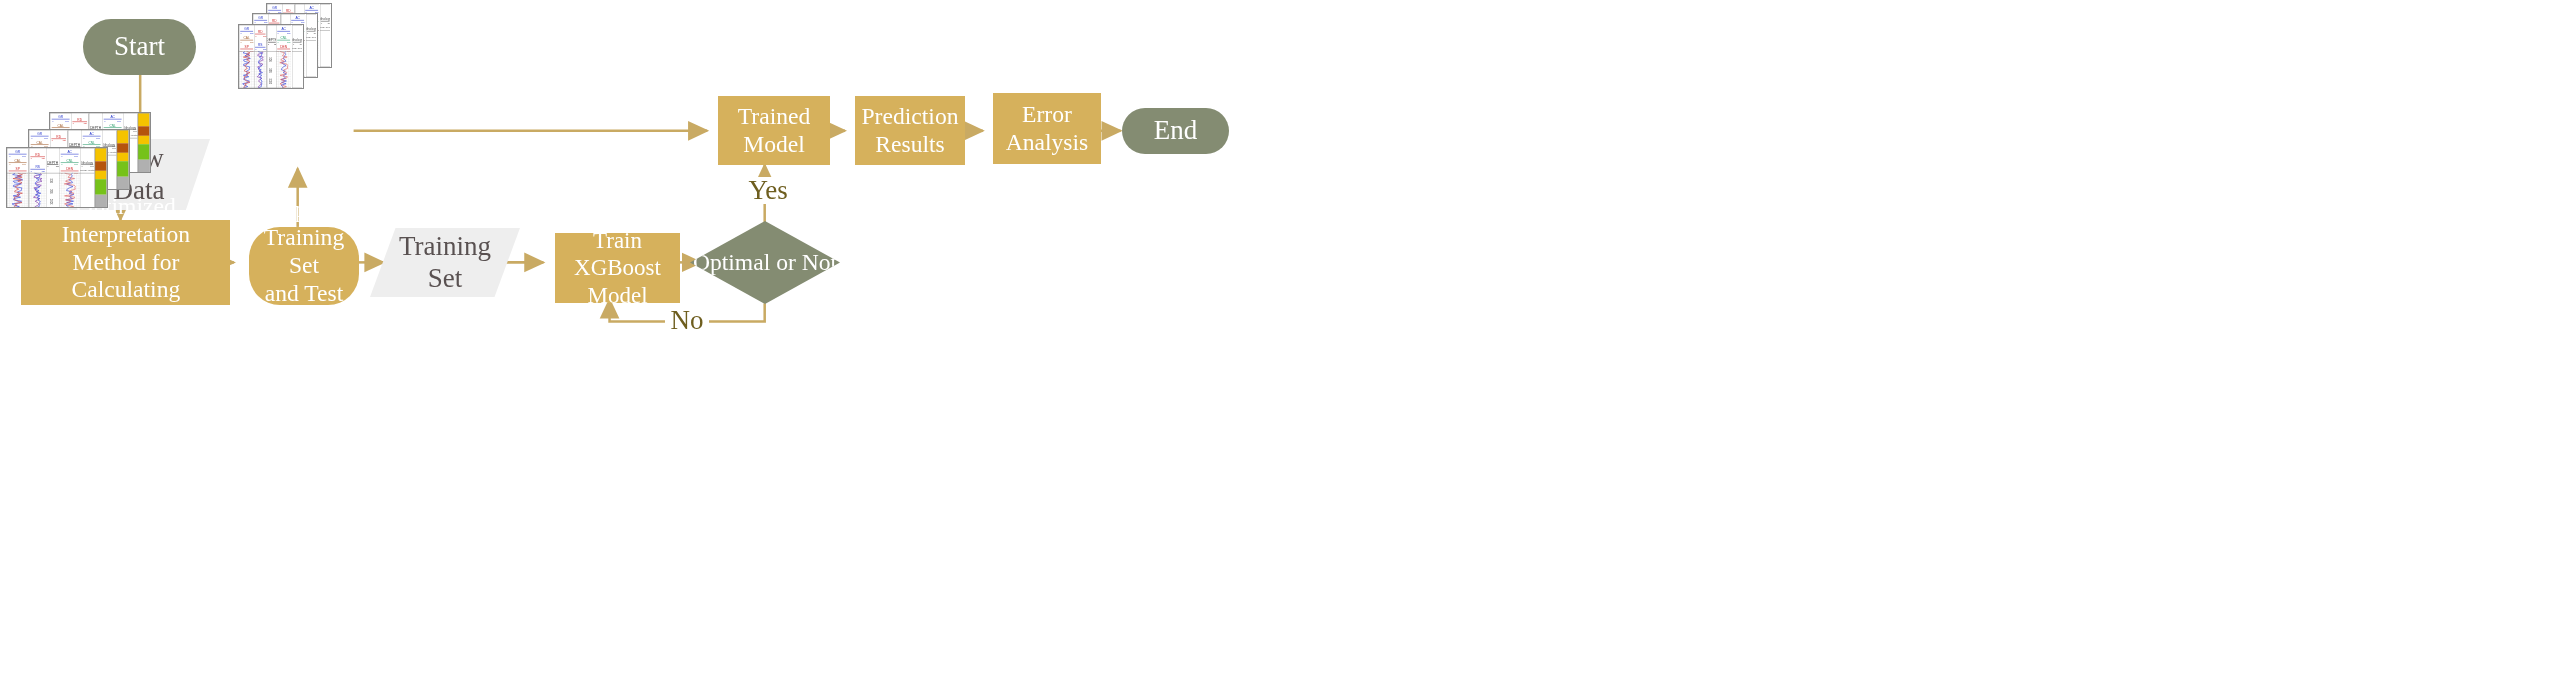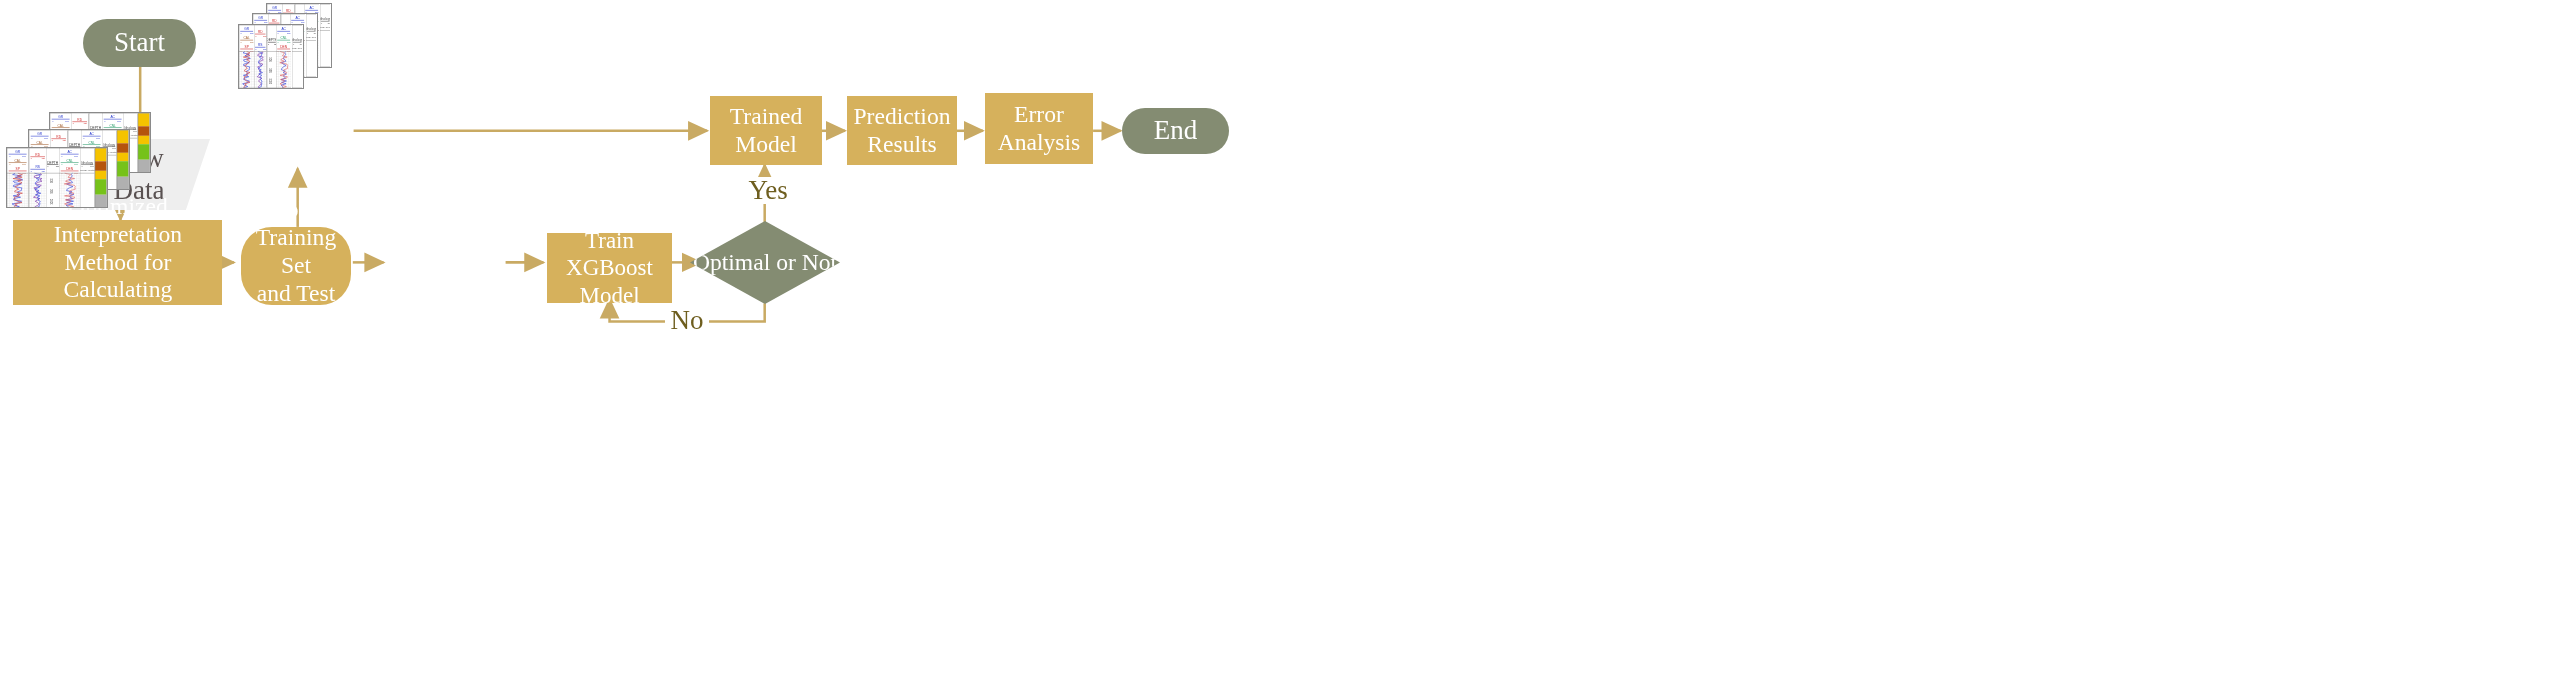--- a/index.html
+++ b/index.html
@@ -6,21 +6,21 @@
   body{
     font-family:"Liberation Serif","DejaVu Serif",serif;
     width:2576px;height:691px;position:relative;overflow:hidden;
   }
   #stage{position:absolute;left:0;top:0;width:2576px;height:691px;}
   #edges{position:absolute;left:0;top:0;width:2576px;height:691px;}
 
   .node{position:absolute;box-sizing:border-box;display:flex;
         align-items:center;justify-content:center;text-align:center;
         line-height:1.18;}
-  .proc{background:#d6b15c;color:#ffffff;}
+  .proc{background:#d6b15c;color:#ffffff;margin-left:8px;}
   .term{background:#848c72;color:#ffffff;border-radius:787px;}
   .io{background:#eeeeee;color:#595151;}
   .dec{background:#848c72;color:#ffffff;
        clip-path:polygon(50% 0%,100% 50%,50% 100%,0% 50%);}
   .io-shape{clip-path:polygon(17% 0%,100% 0%,83% 100%,0% 100%);}
 
   .edge-label{position:absolute;color:#6e5e1f;background:#ffffff;
     font-size:27px;padding:0 5.5px;line-height:1;white-space:nowrap;text-align:center;}
 
   
@@ -62,21 +62,21 @@
       <path d="M1043,166 L1073,166"></path>
 
       <path d="M1215,166 L1248,166"></path>
 
       <path d="M1388,166 L1423,166"></path>
 
       <path d="M971,385 L971,408 L774,408 L774,380"></path>
     </g>
   </svg>
 
-  <div class="node term" style="left:83px;top:19px;width:113px;height:48px;font-size:27px;">
+  <div class="node term" style="left:83px;top:19px;width:113px;height:56px;font-size:27px;">
     <span>Start</span>
   </div>
 
   <div class="node io io-shape" style="left:68px;top:139px;width:142px;height:71px;font-size:27px;white-space:pre-line;">
     <span>Raw
 Data</span>
   </div>
 
   <div class="node proc" style="left:13.4px;top:220px;width:209px;height:85px;font-size:23.6px;white-space:pre-line;padding:0 4.7px;">
     <span>Optimized Interpretation
@@ -84,20 +84,24 @@
 Mineral Content</span>
   </div>
 
   <div class="node proc" style="left:241px;top:227px;width:110px;height:78px;font-size:23.6px;white-space:pre-line;border-radius:31px;">
     <span>Split
 Training Set
 and Test Set</span>
   </div>
 
 
+  <div class="node io io-shape" style="left:370px;top:228px;width:150px;height:69px;font-size:27px;white-space:pre-line;">
+    <span>Training
+Set</span>
+  </div>
 
   <div class="node proc" style="left:547px;top:233px;width:125px;height:70px;font-size:23px;white-space:pre-line;">
     <span>Train XGBoost
 Model</span>
   </div>
 
   <div class="node dec" style="left:690px;top:221px;width:150px;height:83px;font-size:23.6px;">
     <span>Optimal or Not</span>
   </div>
 

